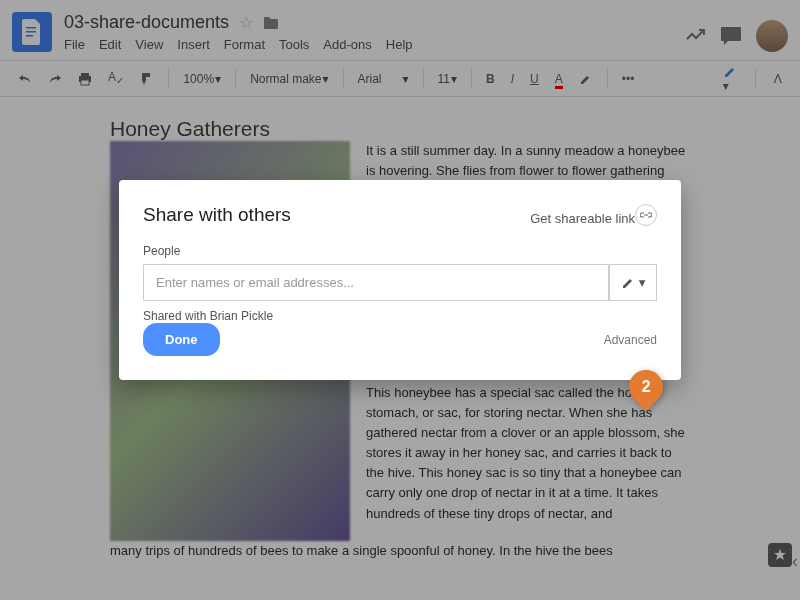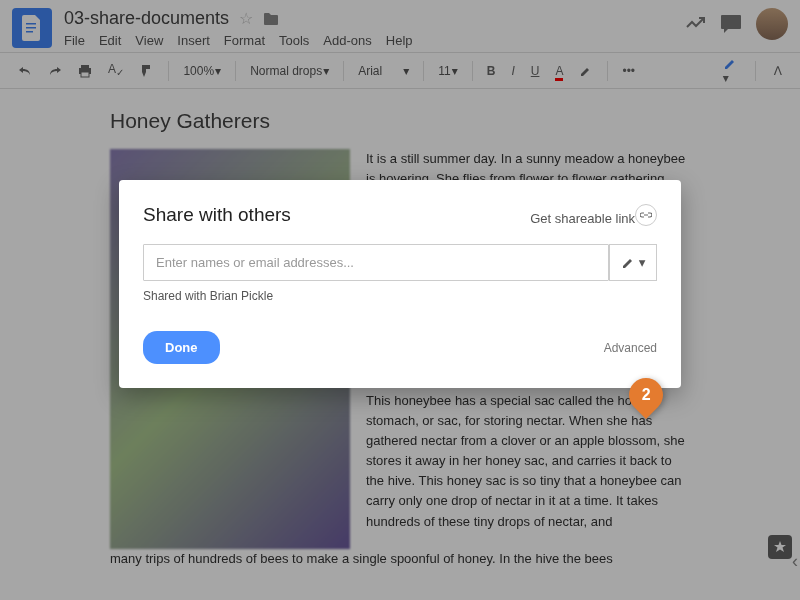--- a/index.html
+++ b/index.html
@@ -1,18 +1,18 @@
 <!DOCTYPE html>
 <html><head>
 <meta charset="utf-8">
 <style>
   * { box-sizing: border-box; margin: 0; padding: 0; }
   body { font-family: Arial, sans-serif; width: 800px; height: 600px; overflow: hidden; position: relative; background: #fff; }
   
-  .header { background: #fff; height: 53px; display: flex; align-items: flex-start; padding: 8px 12px; border-bottom: 1px solid #e0e0e0; }
+  .header { background: #fff; height: 61px; display: flex; align-items: flex-end; padding: 8px 12px; border-bottom: 1px solid #e0e0e0; }
   .docs-icon { width: 40px; height: 40px; background: #4285f4; border-radius: 4px; display: flex; align-items: center; justify-content: center; margin-right: 12px; }
   .docs-icon svg { fill: #fff; }
   .title-area { flex: 1; }
   .doc-title { font-size: 18px; color: #444; display: flex; align-items: center; gap: 10px; }
   .star-icon { color: #bbb; font-size: 16px; }
   .folder-icon { color: #888; }
   .menubar { display: flex; gap: 14px; font-size: 13px; color: #555; margin-top: 4px; }
   .menubar span { cursor: pointer; }
   .header-right { display: flex; align-items: center; gap: 14px; }
   .trend-icon, .comment-icon { color: #777; }
@@ -20,42 +20,42 @@
   .avatar { width: 32px; height: 32px; border-radius: 50%; background: linear-gradient(#c9a582, #8a6d5a); }
   
   .toolbar { height: 36px; background: #fff; border-bottom: 1px solid #e0e0e0; display: flex; align-items: center; padding: 0 12px; gap: 4px; font-size: 12px; color: #555; }
   .toolbar-btn { padding: 4px 6px; cursor: pointer; color: #666; }
   .toolbar-select { display: flex; align-items: center; gap: 1px; padding: 3px 6px; cursor: pointer; }
   .toolbar-sep { width: 1px; height: 20px; background: #e0e0e0; margin: 0 4px; }
   .toolbar-right { margin-left: auto; display: flex; align-items: center; gap: 8px; }
   
   .doc-body { padding: 20px 40px; background: #fff; height: calc(600px - 64px - 36px); overflow: hidden; position: relative; }
   .doc-content { max-width: 580px; margin: 0 auto; }
-  .doc-heading { font-size: 21px; color: #444; margin-bottom: 16px; font-weight: normal; }
+  .doc-heading { font-size: 21px; color: #444; font-weight: normal; }
   .doc-row { display: flex; gap: 16px; }
   .doc-image { width: 240px; height: 400px; background: linear-gradient(135deg, #8a7db3, #a8c48e, #6b5a9e); flex-shrink: 0; filter: blur(1px); }
   .doc-text { font-size: 13px; line-height: 1.55; color: #333; }
   .doc-text-full { font-size: 13px; line-height: 1.55; color: #333; margin-top: 0; }
   
   .badge { position: absolute; right: 8px; bottom: 30px; width: 24px; height: 24px; background: #616161; border-radius: 4px; display: flex; align-items: center; justify-content: center; }
   .badge svg { fill: #fff; }
   .chev { position: absolute; right: 2px; bottom: 28px; color: #888; font-size: 18px; }
   
   .overlay { position: absolute; inset: 0; background: rgba(0,0,0,0.35); display: flex; align-items: flex-start; justify-content: center; padding-top: 180px; }
   .dialog { width: 562px; background: #fff; border-radius: 4px; box-shadow: 0 8px 24px rgba(0,0,0,0.3); padding: 24px; position: relative; }
   .dialog-header { display: flex; justify-content: space-between; align-items: center; margin-bottom: 18px; }
   .dialog-title { font-size: 19px; color: #222; font-weight: normal; }
   .shareable-link { font-size: 13px; color: #555; display: flex; align-items: flex-end; gap: 0; cursor: pointer; }
   .link-icon-circ { width: 22px; height: 22px; border: 1px solid #ccc; border-radius: 50%; display: flex; align-items: center; justify-content: center; font-size: 11px; }
   .people-label { font-size: 12px; color: #555; margin-bottom: 6px; }
   .people-row { display: flex; gap: 0; margin-bottom: 8px; }
   .people-input { flex: 1; border: 1px solid #ccc; padding: 10px 12px; font-size: 13px; color: #888; border-radius: 1px; }
   .people-input::placeholder { color: #999; }
   .perm-btn { width: 48px; border: 1px solid #ccc; display: flex; align-items: center; justify-content: center; gap: 4px; cursor: pointer; color: #555; background: #fff; }
-  .shared-with { font-size: 12px; color: #555; margin-bottom: 28px; }
+  .shared-with { font-size: 12px; color: #555; }
   .dialog-footer { display: flex; justify-content: space-between; align-items: center; }
   .done-btn { background: #4d90fe; color: #fff; border: none; padding: 9px 22px; font-size: 13px; font-weight: bold; border-radius: 14px; cursor: pointer; }
   .advanced-link { font-size: 12px; color: #777; cursor: pointer; }
   
   .callout { position: absolute; width: 34px; height: 40px; bottom: -30px; right: 18px; }
   .callout-pin { width: 34px; height: 34px; background: #e47b2f; border-radius: 50% 50% 50% 0; transform: rotate(-45deg); display: flex; align-items: center; justify-content: center; box-shadow: 0 2px 6px rgba(0,0,0,0.3); }
   .callout-num { transform: rotate(45deg); color: #fff; font-weight: bold; font-size: 16px; }
   
   svg { display: block; }
 </style>
@@ -132,21 +132,21 @@
         <path d="M2 1h8v4H6v3l-2 5-2-5V1z"></path>
       </svg>
     </span>
   <div class="toolbar-sep"></div>
   <div class="toolbar-select">
       <span>100%</span> 
       <span>▾</span>
     </div>
   <div class="toolbar-sep"></div>
   <div class="toolbar-select">
-      <span>Normal drops</span> 
+      <span>Normal make</span> 
       <span>▾</span>
     </div>
   <div class="toolbar-sep"></div>
   <div class="toolbar-select">
       <span>Arial</span> 
       <span style="margin-left:20px">▾</span>
     </div>
   <div class="toolbar-sep"></div>
   <div class="toolbar-select">
       <span>11</span> 
@@ -201,20 +201,21 @@
       <h3 class="dialog-title">Share with others</h3>
       <div class="shareable-link">
         <span>Get shareable link</span>
         <span class="link-icon-circ">
           <svg width="12" height="6" viewBox="0 0 12 6" fill="none" stroke="#666" stroke-width="1.2">
               <path d="M4 1H2a2 2 0 0 0 0 4h2M8 1h2a2 2 0 0 1 0 4H8M4 3h4"></path>
             </svg>
         </span>
       </div>
     </div>
+    <div class="people-label">People</div>
     <div class="people-row">
       <input class="people-input" placeholder="Enter names or email addresses..." style="">
       <button class="perm-btn">
         <svg width="14" height="14" fill="#555">
             <path d="M2 10l7-7 2 2-7 7H2v-2z"></path>
           </svg>
         <span>▾</span>
       </button>
     </div>
     <div class="shared-with">Shared with Brian Pickle</div>

